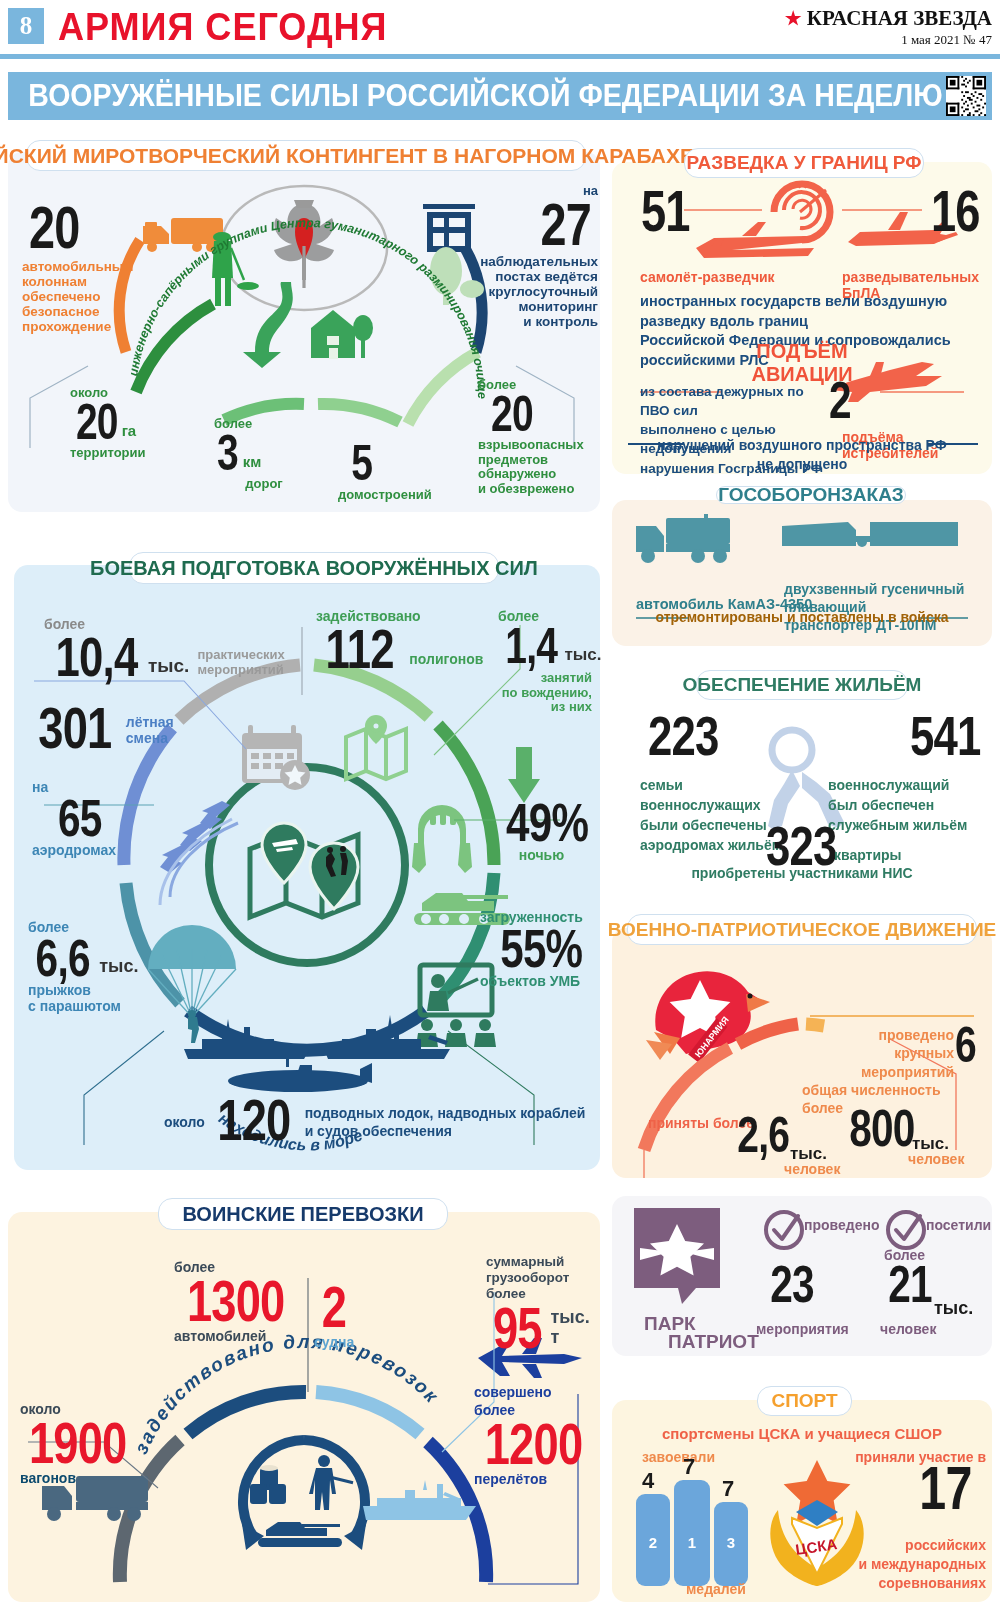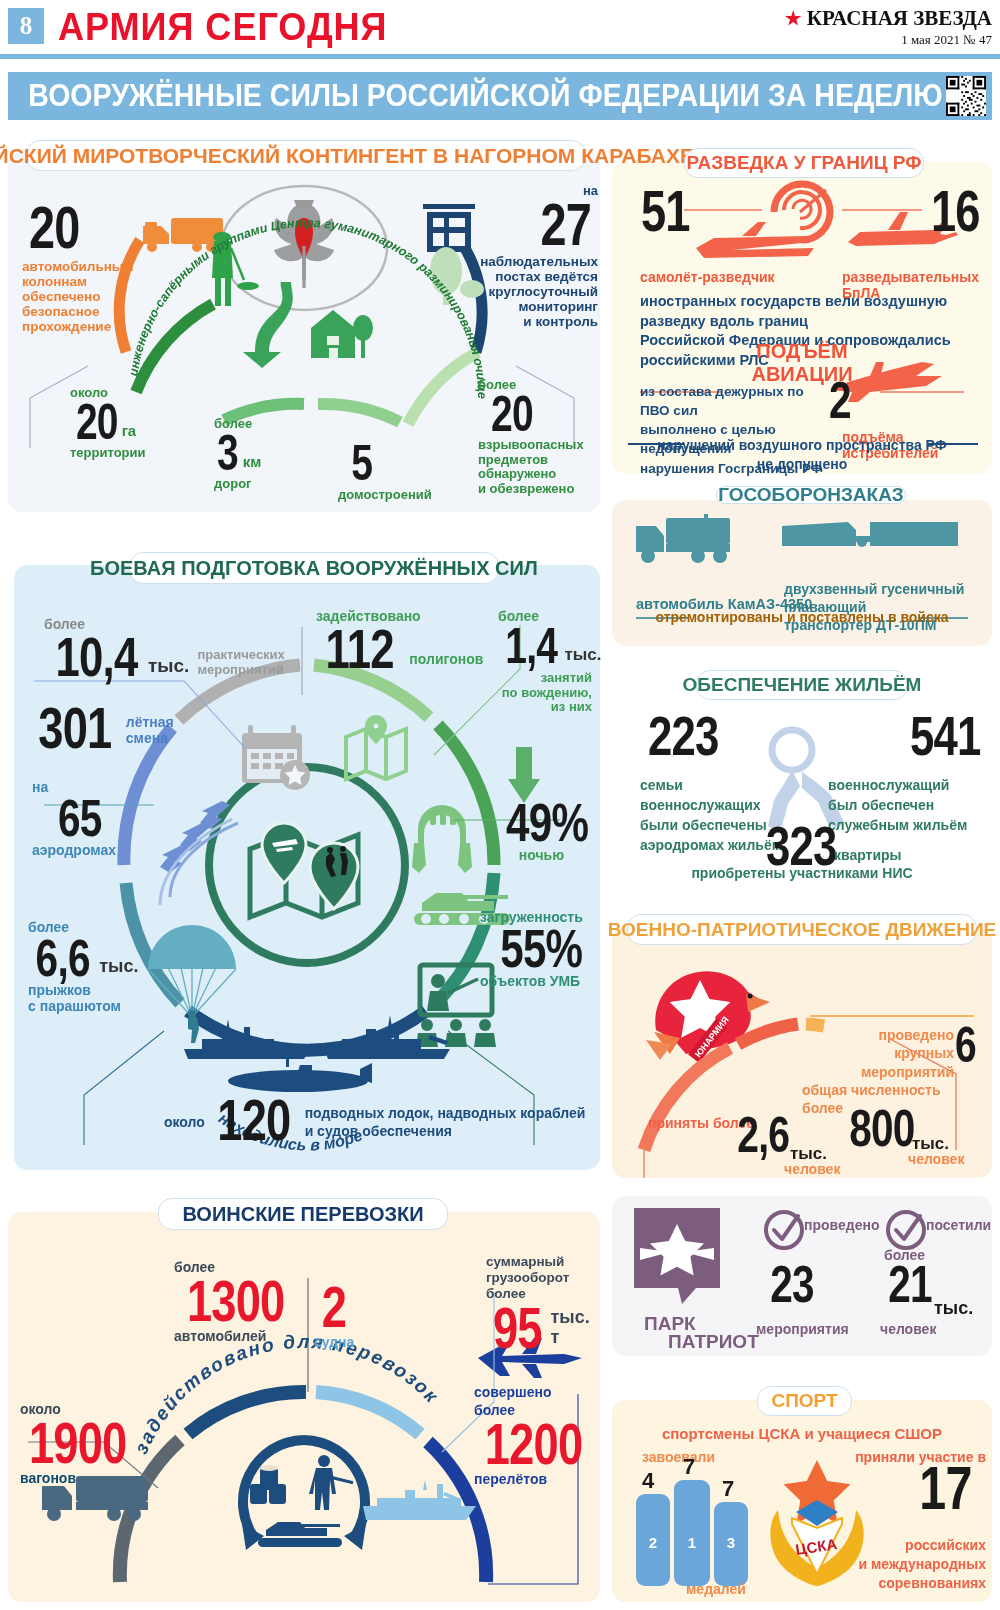--- a/index.html
+++ b/index.html
@@ -287,21 +287,21 @@
     </div>
     <div class="lbl" style="font-size:13px;color:#2f8f3f;margin-top:3px;">территории</div>
   </div>
 
   <div class="txt" style="left:206px; top:265px; width:100px;">
     <div class="lbl" style="font-size:13px;color:#2f8f3f;">более</div>
     <div style="display:flex; align-items:flex-end;">
       <div class="bignum" style="font-size:50px;">3</div>
       <div class="lbl" style="font-size:15px;color:#2f8f3f;margin-left:2px;margin-bottom:3px;">км</div>
     </div>
-    <div class="lbl" style="font-size:13px;color:#2f8f3f;margin-top:3px;">дорог</div>
+    <div class="lbl" style="font-size:13px;color:#2f8f3f;margin-top:3px;text-align:center;">дорог</div>
   </div>
 
   <div class="txt" style="left:330px; top:290px; width:120px;">
     <div class="bignum" style="font-size:50px;">5</div>
     <div class="lbl" style="font-size:13px;color:#2f8f3f;margin-top:3px;">домостроений</div>
   </div>
 
   <div class="txt" style="left:470px; top:226px; width:118px;">
     <div class="lbl" style="font-size:13px;color:#2f8f3f;">более</div>
     <div class="bignum" style="font-size:50px;">20</div>

